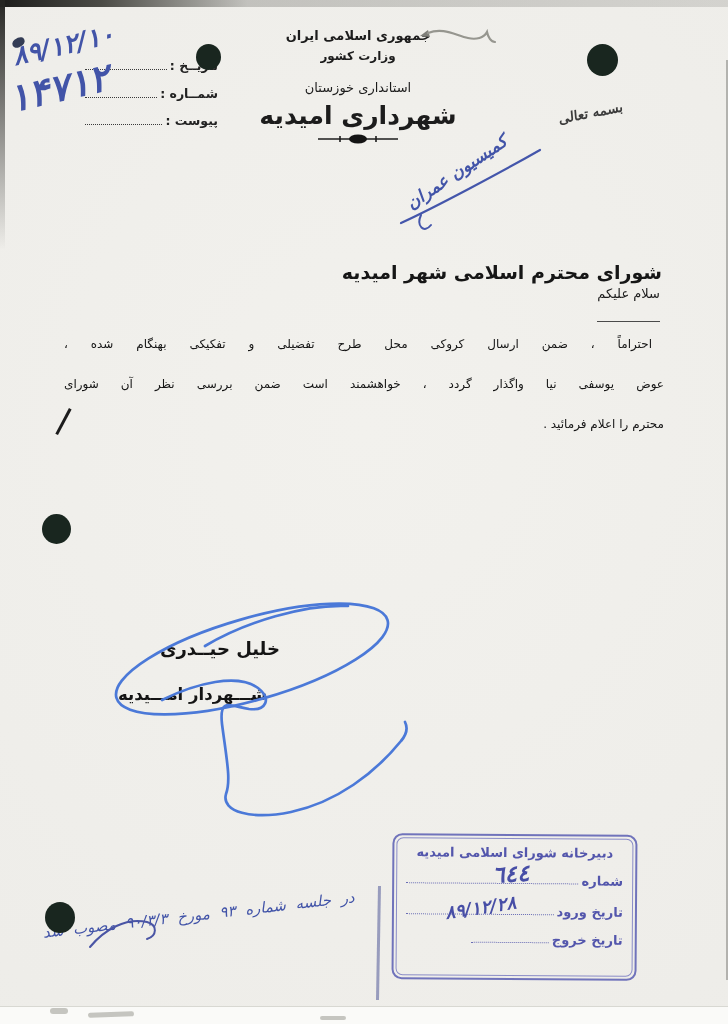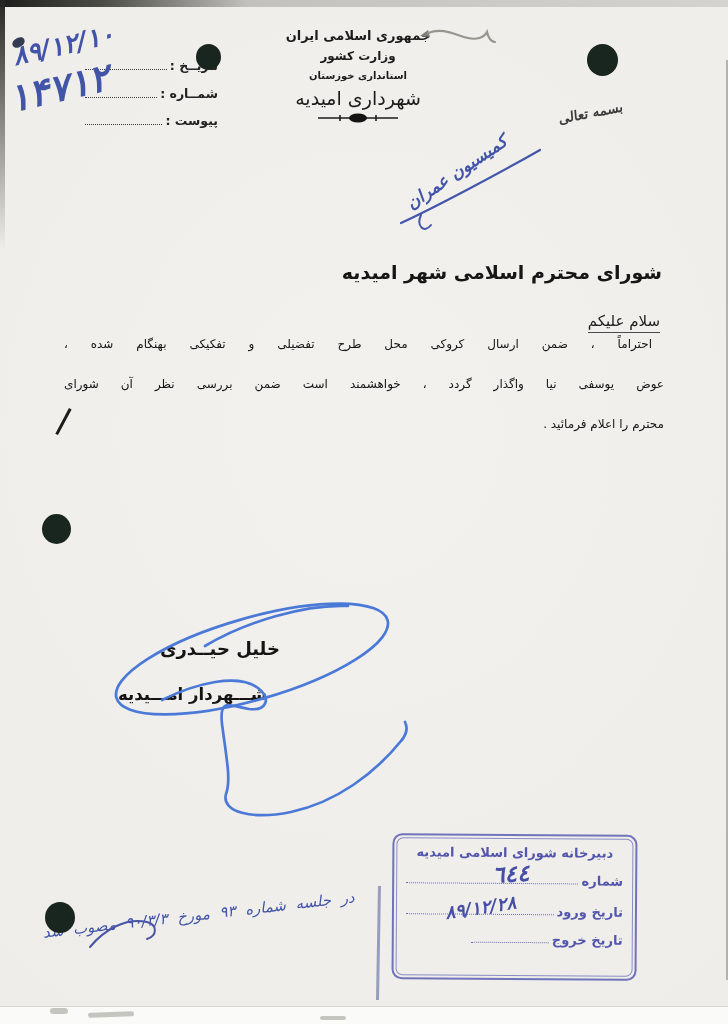--- a/index.html
+++ b/index.html
@@ -13,41 +13,41 @@
   .edge-top{left:0;top:0;width:728px;height:7px;
     background:linear-gradient(to right,#1d1d1b 0%,#4b4b46 14%,rgba(90,90,85,.30) 34%,rgba(90,90,85,.18) 100%);}
   .edge-left{left:0;top:0;width:5px;height:250px;background:linear-gradient(to bottom,#262623,rgba(80,80,75,0));}
   .edge-right{right:0;top:60px;width:2px;height:920px;background:rgba(70,70,65,.35);}
   .bottom-band{left:0;top:1006px;width:728px;height:18px;background:#fafaf8;border-top:1px solid #d8d8d2;}
   .smudge{background:#a9a9a2;border-radius:3px;opacity:.65;}
   
   .letterhead{left:243px;top:28px;width:230px;text-align:center;color:#1c1c1c;}
   .lh-country{font-size:13px;font-weight:600;letter-spacing:.4px;}
   .lh-ministry{font-size:12px;font-weight:700;margin-top:6px;}
-  .lh-governorate{font-size:10px;font-weight:700;margin-top:7px;}
-  .lh-municipality{font-size:19px;font-weight:400;margin-top:6px;}
+  .lh-governorate{font-size:13px;font-weight:400;margin-top:17px;}
+  .lh-municipality{font-size:25px;font-weight:700;margin-top:6px;}
   .lh-divider{margin-top:3px;}
   .besmele{left:558px;top:103px;width:80px;font-size:13.5px;color:#3c3c3c;font-weight:600;
     font-family:"DejaVu Serif",serif;transform:rotate(-11deg) skewX(-6deg);}
   
   .meta-row{display:flex;direction:rtl;align-items:flex-end;width:133px;left:85px;}
   .meta-label{font-size:12.5px;font-weight:700;color:#222;white-space:nowrap;}
   .dots{flex:1;border-bottom:1.6px dotted #3a3a3a;margin:0 3px 3px 0;height:1px;}
   
   .hw{color:#4254a8;font-style:italic;white-space:nowrap;direction:rtl;}
   .hw-date{left:12px;top:30px;font-size:26px;font-weight:600;transform:rotate(-13deg);letter-spacing:1px;}
   .hw-number{left:8px;top:66px;font-size:38px;font-weight:600;transform:rotate(-13deg);letter-spacing:4px;}
   .hw-commission{left:398px;top:162px;font-size:17px;font-weight:600;transform:rotate(-34deg);letter-spacing:1px;}
   .hw-session{left:42px;top:906px;font-size:15px;transform:rotate(-6.5deg);letter-spacing:.8px;word-spacing:5px;}
   
   .punch{border-radius:50%;background:#19261f;z-index:6;}
   .corner-blot{left:12px;top:38px;width:13px;height:9px;background:#333c55;border-radius:50% 40% 50% 40%;transform:rotate(-25deg);}
   
   .title{right:66px;top:238px;font-size:19px;font-weight:700;color:#161616;direction:rtl;margin-top:23px;}
-  .salutation{right:68px;top:312px;font-size:15px;color:#1c1c1c;border-bottom:1px solid #4a4a4a;padding-bottom:2px;direction:rtl;}
+  .salutation{right:68px;top:286px;font-size:13px;color:#1c1c1c;border-bottom:1px solid #4a4a4a;padding-bottom:20px;direction:rtl;}
   .body-block{right:64px;top:324px;width:600px;direction:rtl;color:#151515;}
   .bline{font-size:12px;line-height:40px;text-align:justify;text-align-last:justify;}
   .bline.first{padding-right:12px;}
   .bline.al-right{text-align:right;text-align-last:right;}
   .bline.last{padding-right:4px;}
   .strike-mark{left:62px;top:407px;width:2.5px;height:29px;background:#1c1c1c;transform:rotate(28deg);}
   
   .sig-name{left:160px;top:638px;font-size:18px;font-weight:700;color:#141414;direction:rtl;white-space:nowrap;}
   .sig-title{left:118px;top:685px;font-size:16.5px;font-weight:700;color:#141414;direction:rtl;white-space:nowrap;}
   .pen-layer{left:0;top:0;z-index:5;pointer-events:none;}

